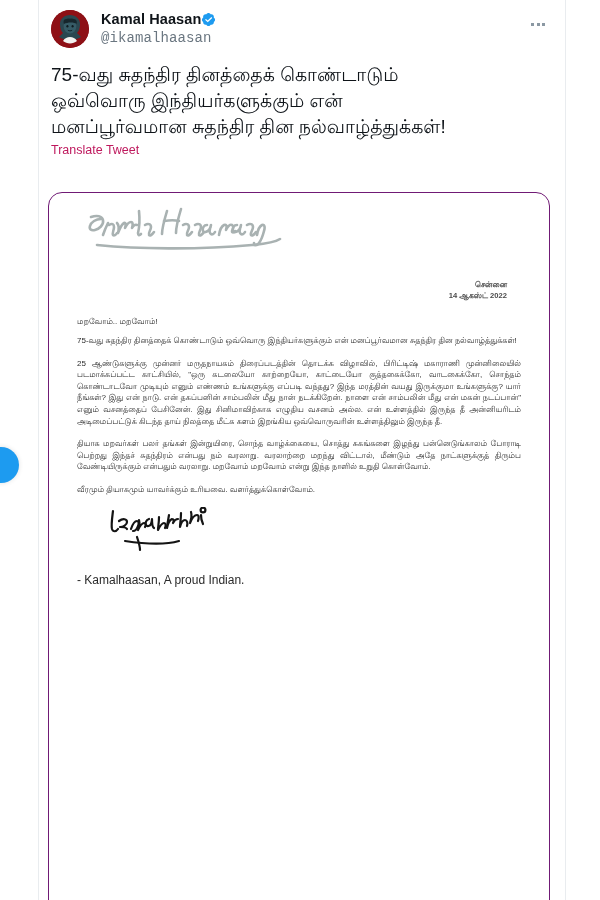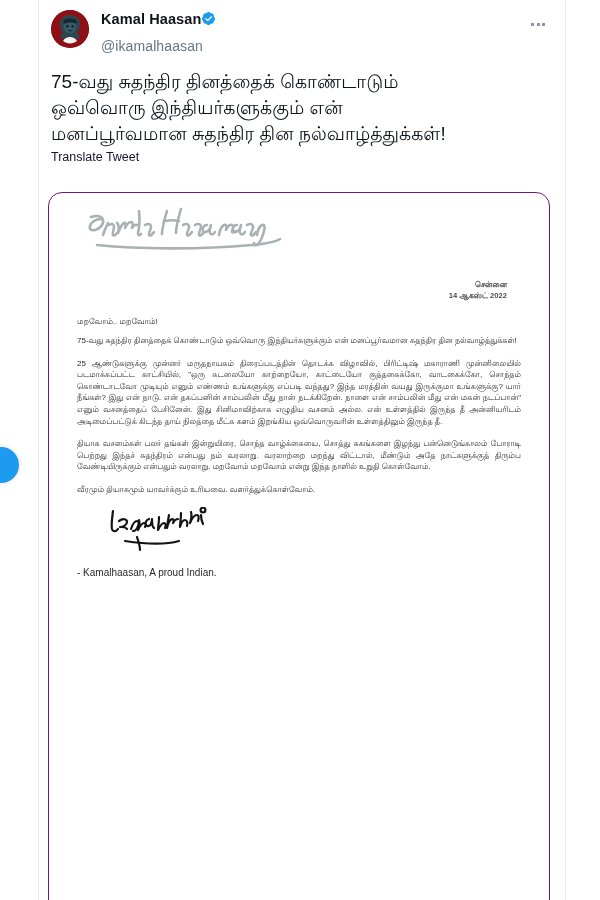--- a/index.html
+++ b/index.html
@@ -71,35 +71,36 @@
   }
   .avatar svg { display:block; width:38px; height:38px; }
 
   .head-names {
     margin-left: 12px;
     line-height: 1.18;
     padding-top: 1px;
   }
   .name-row {
     display: flex;
-    align-items: flex-start;
+    align-items: center;
     gap: 0;
   }
   .display-name {
     font-size: 14.5px;
     font-weight: bold;
     color: #0f1419;
     letter-spacing: .1px;
   }
   .verified { width: 15px; height: 15px; display:block; }
   .handle {
     font-size: 14px;
     color: #6a7680;
-    margin-top: 10px;
+    margin-top: 2px;
     letter-spacing: .1px;
+    font-family: Liberation Mono, monospace;
   }
 
   .more-btn {
     position: absolute;
     right: 0;
     top: 6px;
     width: 26px;
     height: 16px;
     display: flex;
     align-items: center;
@@ -119,21 +120,21 @@
     line-height: 26px;
     color: #0f1419;
     white-space: pre-line;
     letter-spacing: 0;
     max-width: 430px;
   }
 
   .translate-link {
     margin-top: 3px;
     font-size: 12.5px;
-    color: #0f172a;
+    color: #be185d;
   }
 
   
   .media-card {
     position: absolute;
     left: 48px;
     top: 192px;
     width: 502px;
     height: 898px;
     border: 1px solid #701a75;
@@ -187,23 +188,23 @@
   }
 
   .sign-area {
     margin-top: 4px;
     position: relative;
     height: 56px;
   }
   .sign-area svg { position: absolute; left: 30px; top: 0; }
 
   .sign-caption {
-    font-size: 10px;
+    font-size: 12px;
     color: #2a2a2a;
-    margin-top: 4px;
+    margin-top: 10px;
   }
 
   .letter-footer {
     position: absolute;
     left: 0; right: 0;
     bottom: 14px;
     text-align: right;
     font-size: 7.6px;
     font-style: italic;
     font-weight: bold;
@@ -291,21 +292,21 @@
       <div class="dateblock">
         <div>சென்னை</div>
         <div>14 ஆகஸ்ட் 2022</div>
       </div>
 
       <div class="salutation">மறவோம்.. மறவோம்!</div>
 
       <div class="letter-body">
         <p>75-வது சுதந்திர தினத்தைக் கொண்டாடும் ஒவ்வொரு இந்தியர்களுக்கும் என் மனப்பூர்வமான சுதந்திர தின நல்வாழ்த்துக்கள்!</p>
         <p>25 ஆண்டுகளுக்கு முன்னர் மருதநாயகம் திரைப்படத்தின் தொடக்க விழாவில், பிரிட்டிஷ் மகாராணி முன்னிலையில் படமாக்கப்பட்ட காட்சியில், "ஒரு கடலையோ காற்றையோ, காட்டையோ குத்தகைக்கோ, வாடகைக்கோ, சொந்தம் கொண்டாடவோ முடியும் எனும் எண்ணம் உங்களுக்கு எப்படி வந்தது? இந்த மரத்தின் வயது இருக்குமா உங்களுக்கு? யார் நீங்கள்? இது என் நாடு. என் தகப்பனின் சாம்பலின் மீது நான் நடக்கிறேன். நாளை என் சாம்பலின் மீது என் மகன் நடப்பான்" எனும் வசனத்தைப் பேசினேன். இது சினிமாவிற்காக எழுதிய வசனம் அல்ல. என் உள்ளத்தில் இருந்த தீ அன்னியரிடம் அடிமைப்பட்டுக் கிடந்த தாய் நிலத்தை மீட்க களம் இறங்கிய ஒவ்வொருவரின் உள்ளத்திலும் இருந்த தீ.</p>
-        <p>தியாக வசனம்கள் பலர் தங்கள் இன்றுயிரை, சொந்த வாழ்க்கையை, சொத்து சுகங்களை இழந்து பன்னெடுங்காலம் போராடி பெற்றது இந்தச் சுதந்திரம் என்பது நம் வரலாறு. வரலாற்றை மறந்து விட்டால், மீண்டும் அதே நாட்களுக்குத் திரும்ப வேண்டியிருக்கும் என்பதும் வரலாறு. மறவோம் மறவோம் என்று இந்த நாளில் உறுதி கொள்வோம்.</p>
+        <p>தியாக மறவர்கள் பலர் தங்கள் இன்றுயிரை, சொந்த வாழ்க்கையை, சொத்து சுகங்களை இழந்து பன்னெடுங்காலம் போராடி பெற்றது இந்தச் சுதந்திரம் என்பது நம் வரலாறு. வரலாற்றை மறந்து விட்டால், மீண்டும் அதே நாட்களுக்குத் திரும்ப வேண்டியிருக்கும் என்பதும் வரலாறு. மறவோம் மறவோம் என்று இந்த நாளில் உறுதி கொள்வோம்.</p>
         <p>வீரமும் தியாகமும் யாவர்க்கும் உரியவை. வளர்த்துக்கொள்வோம்.</p>
       </div>
 
       <div class="sign-area">
         <svg width="150" height="52" viewBox="0 0 150 52">
           <g fill="none" stroke="#141414" stroke-width="2.2" stroke-linecap="round" stroke-linejoin="round">
             <path d="M6 4c-1 8-2 14-1 18 1 3 4 3 6 0"></path>
             <path d="M12 14c4-3 8-2 8 1s-4 5-7 5c3 0 6 0 7 2"></path>
             <path d="M24 22c2-6 4-8 6-8 2 0 2 3 1 5-1 3-3 5-5 5"></path>
             <path d="M32 13c1 4 0 8-1 10 2-4 4-7 6-7 2 0 2 2 1 4"></path>

